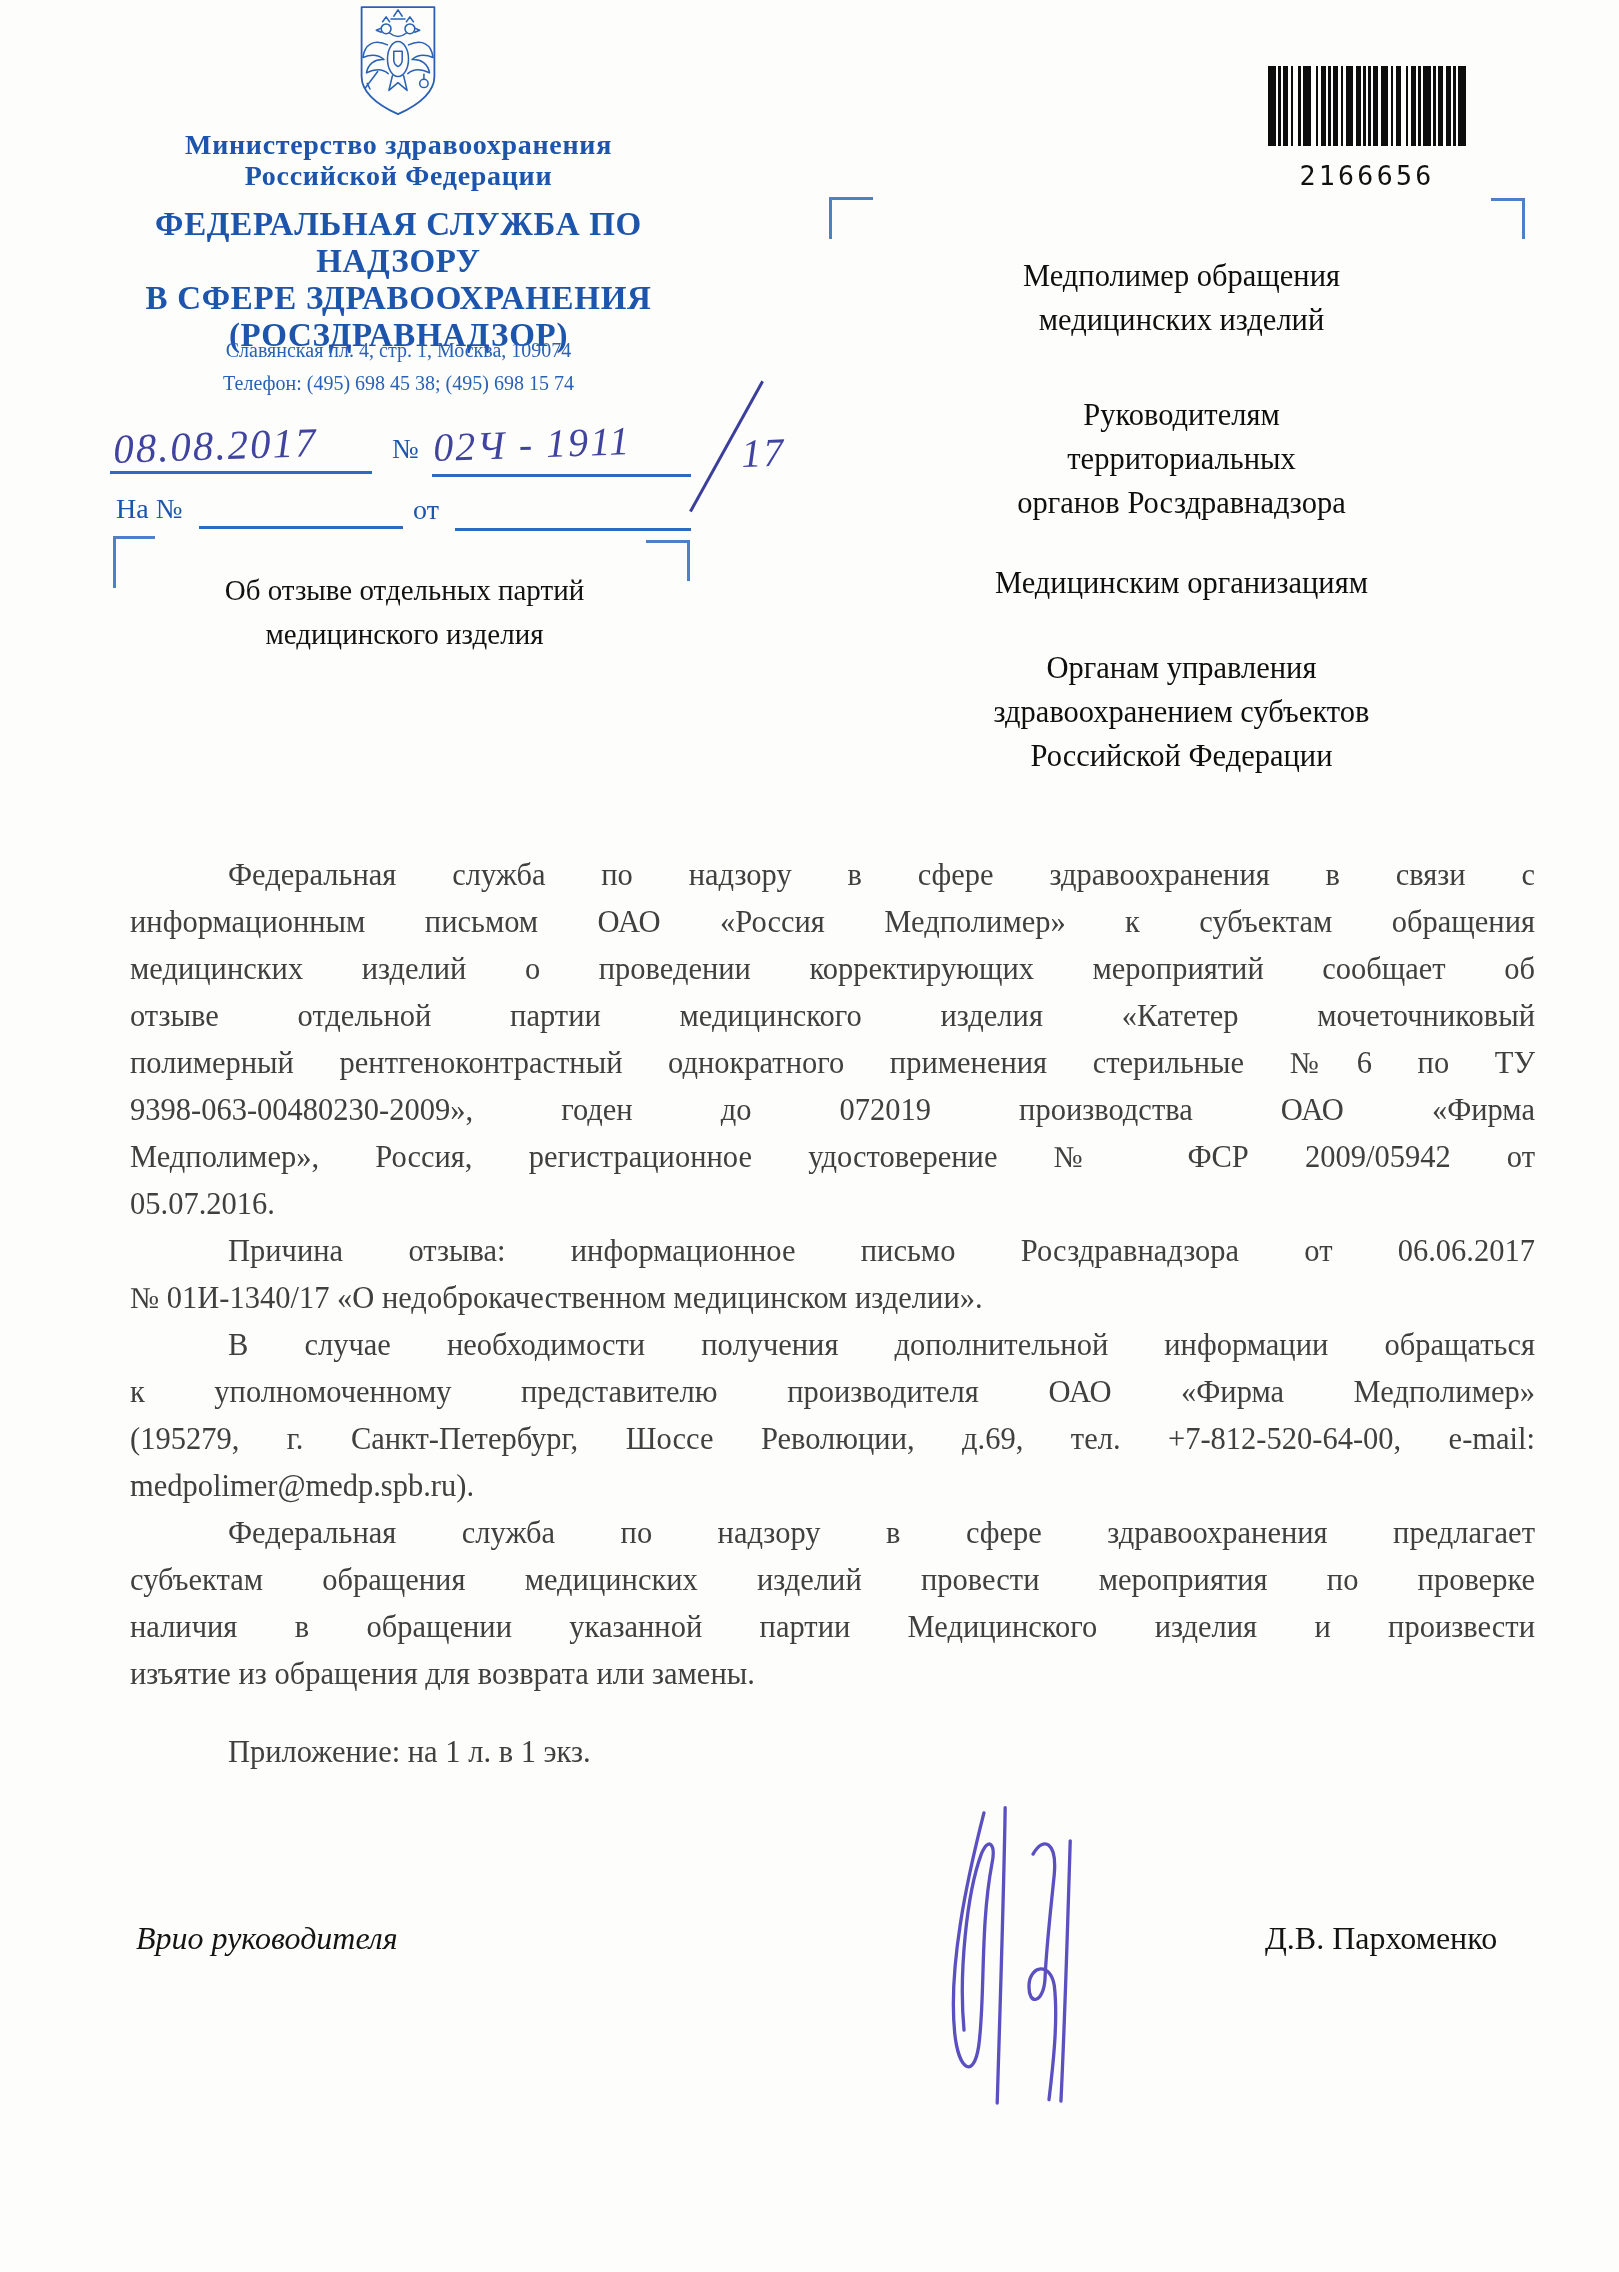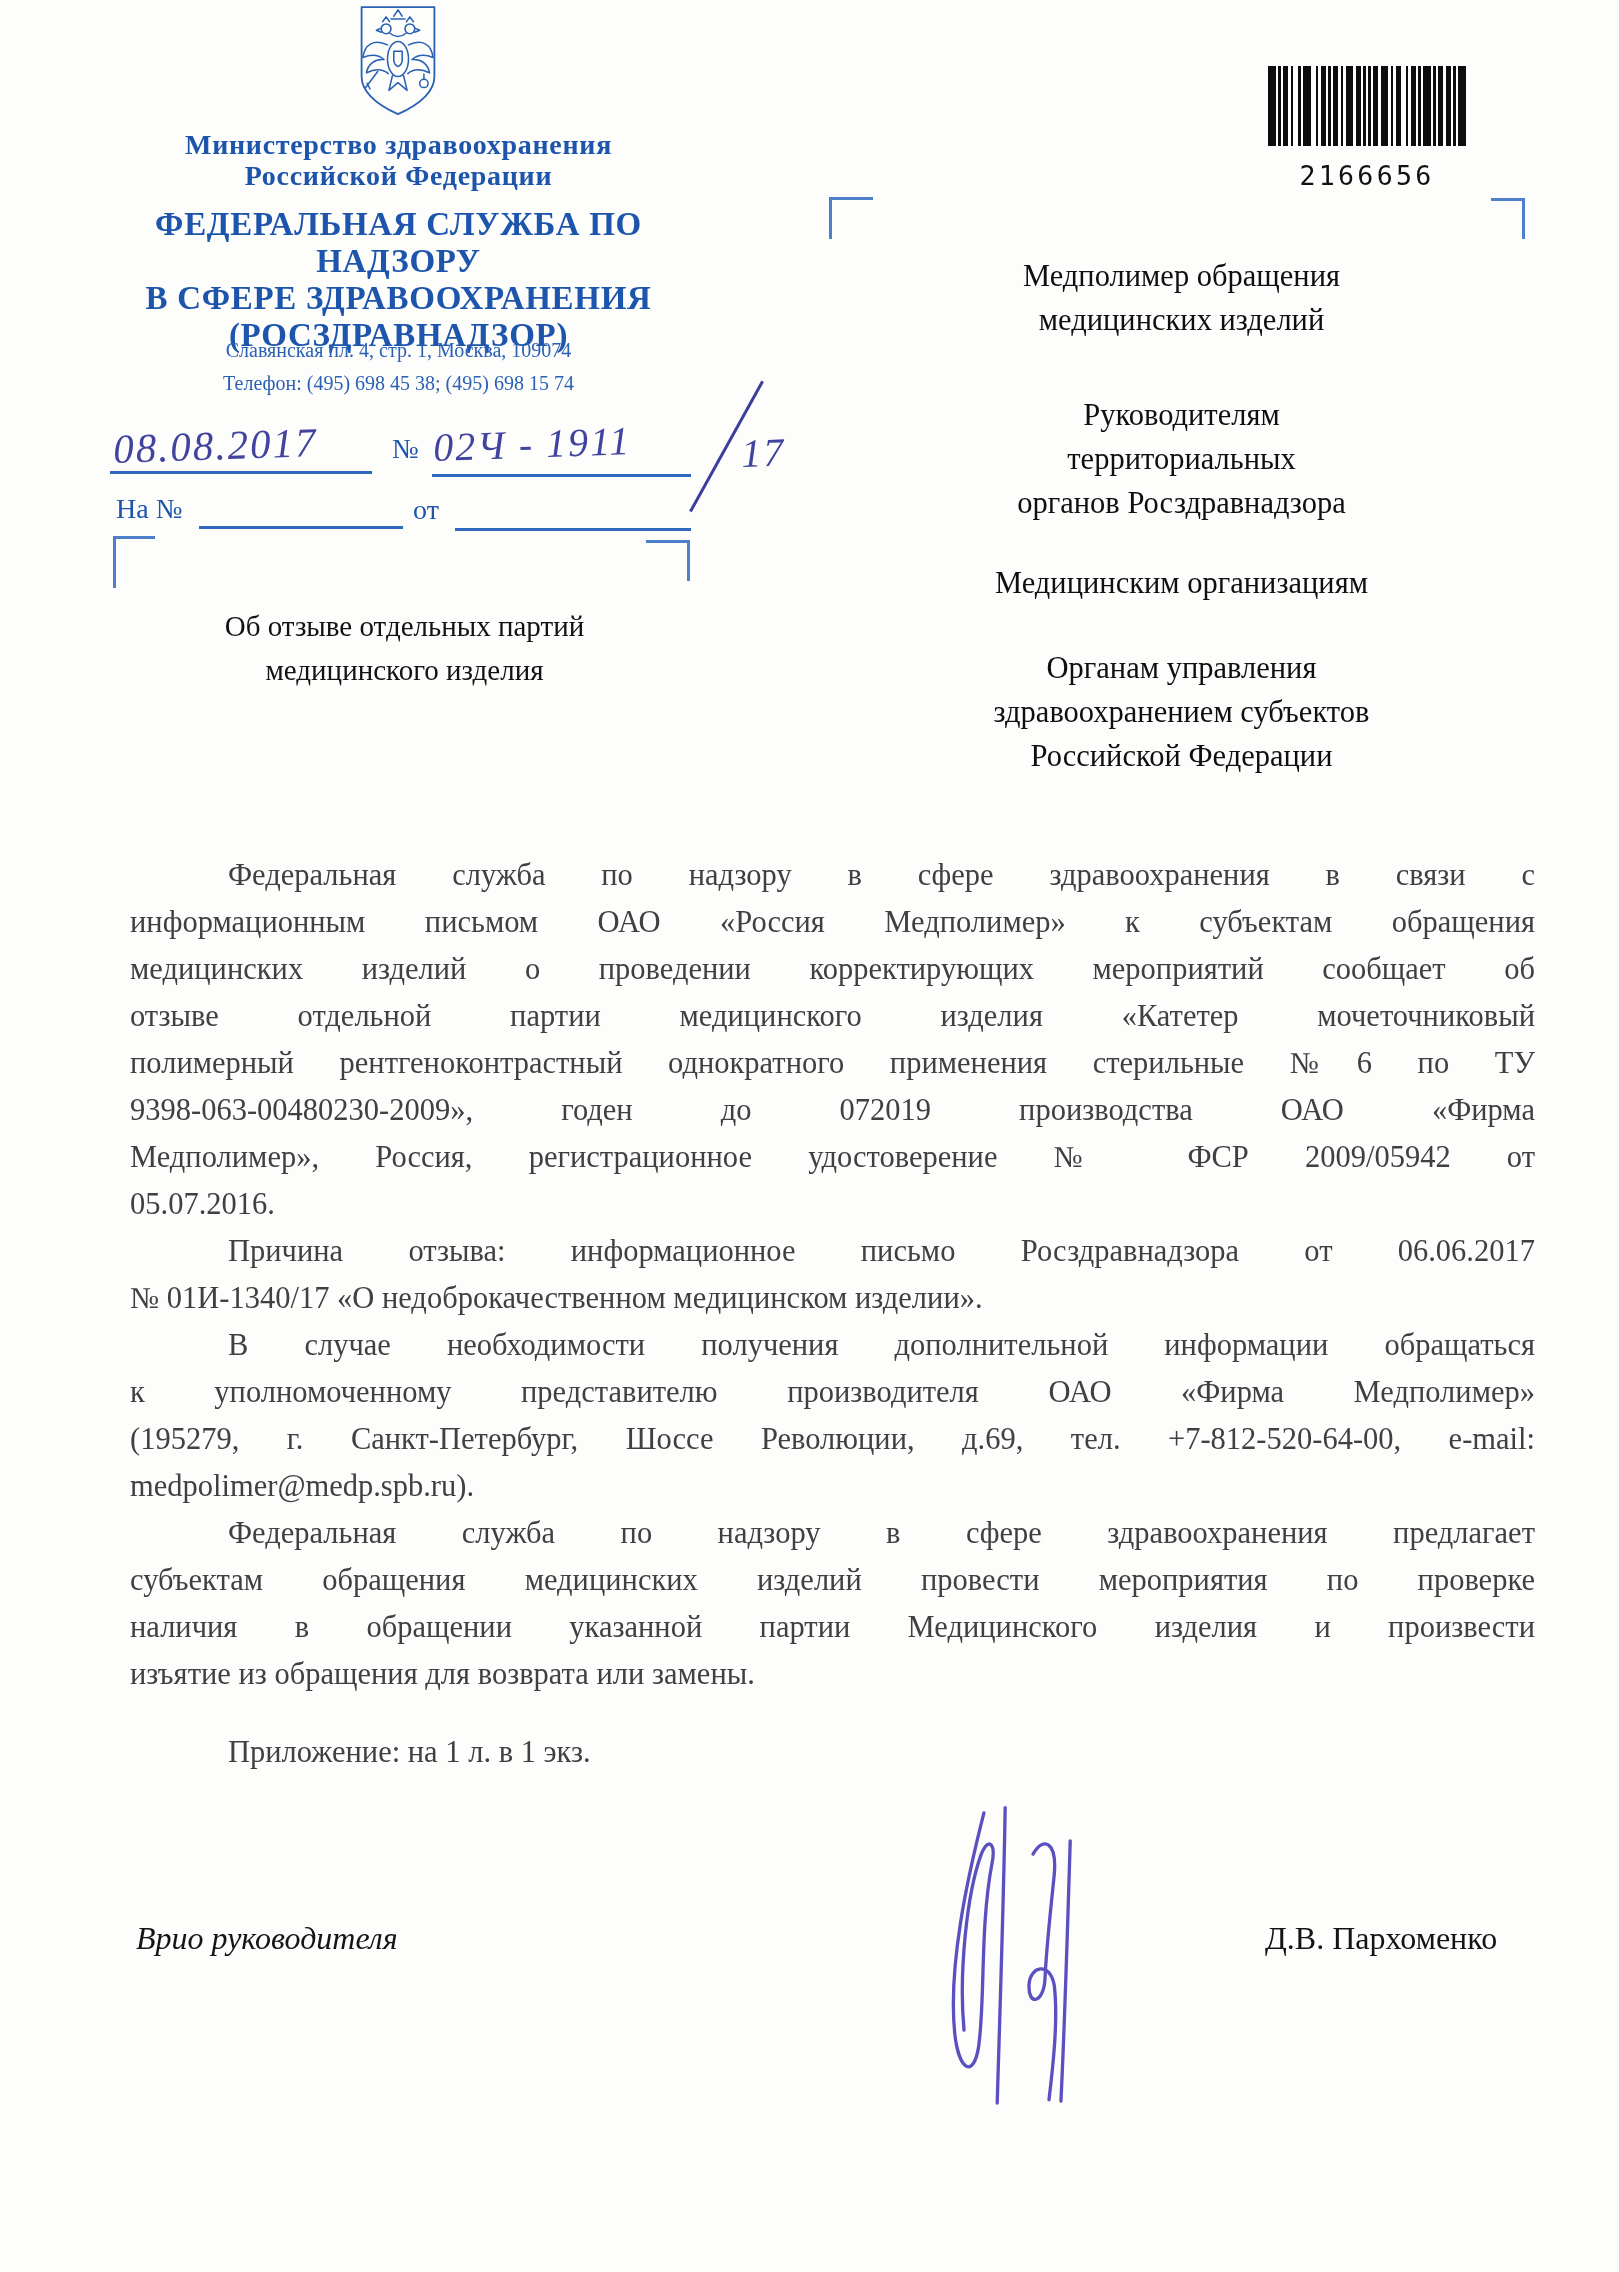--- a/index.html
+++ b/index.html
@@ -32,21 +32,21 @@
   .hand-suffix{left:742px;top:430px;font-size:40px;}
   .no-sign{left:392px;top:433px;font-size:28px;}
   .ink-line{position:absolute;background:#2e6ac2;height:2.7px;}
   .ink-slash{position:absolute;left:725px;top:372px;width:3.3px;height:149px;background:#3b3f9b;transform:rotate(29deg);}
   .reply-label{font-size:28px;}
   .lbl-na{left:116px;top:493px;}
   .lbl-ot{left:413px;top:494px;}
   
   .mark{position:absolute;background:#4d80c8;}
   
-  .subject{left:159px;top:568px;width:491px;text-align:center;font-size:29px;line-height:44px;color:#121212;margin-top:36px;}
+  .subject{left:159px;top:568px;width:491px;text-align:center;font-size:29px;line-height:44px;color:#121212;}
   
   .recipient{position:absolute;left:916px;width:531px;text-align:center;
              font-size:30.5px;line-height:44px;color:#0f0f0f;white-space:pre-line;}
   .r1{top:254px;} .r2{top:393px;} .r3{top:561px;} .r4{top:646px;}
   
   .body-block{left:130px;top:852px;width:1405px;font-size:30.5px;color:#404040;}
   .bl{height:47px;line-height:47px;text-align:justify;text-align-last:justify;white-space:nowrap;}
   .bl.last{text-align-last:left;}
   .bl.ind{text-indent:98px;}
   .attachment{margin-top:30.5px;}

